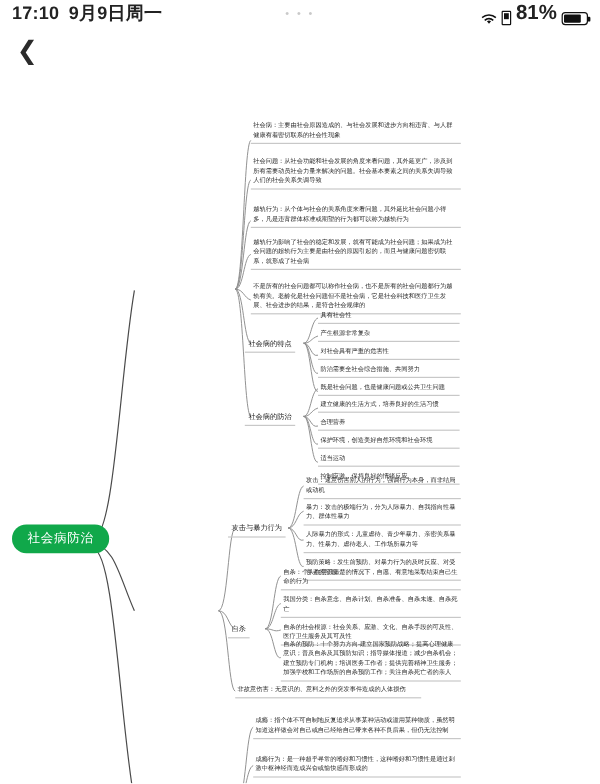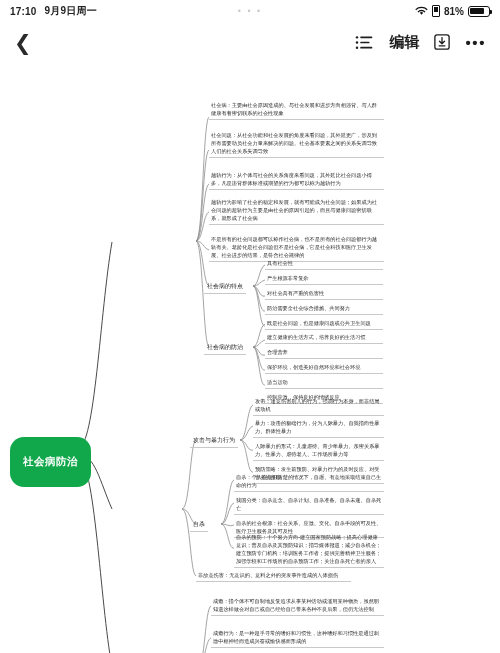--- a/index.html
+++ b/index.html
@@ -8,24 +8,24 @@
     background:#ffffff;
     font-family:"Liberation Sans","DejaVu Sans",sans-serif;
     color:#222;
     -webkit-font-smoothing:antialiased;
   }
   
   .statusbar{
     height:22px;display:flex;align-items:center;
     padding:0 10px;box-sizing:border-box;position:relative;
   }
-  .sb-left{display:flex;align-items:center;gap:8px;font-size:10px;font-weight:bold;letter-spacing:.2px;text-align:right;}
+  .sb-left{display:flex;align-items:center;gap:8px;font-size:15px;font-weight:bold;letter-spacing:.2px;text-align:right;}
   .sb-dots{position:absolute;left:50%;transform:translateX(-50%);
     font-size:9px;color:#c9c9c9;letter-spacing:2px;}
-  .sb-right{margin-left:auto;display:flex;align-items:center;gap:4px;font-size:10px;font-weight:bold;}
+  .sb-right{margin-left:auto;display:flex;align-items:flex-end;gap:4px;font-size:17px;font-weight:bold;}
   .wifi{display:inline-block;width:13px;height:10px;position:relative;}
   .wifi svg{display:block}
   .simicon{display:inline-block;width:6px;height:10px;border:1.2px solid #111;border-radius:1px;position:relative;}
   .simicon:after{content:"";position:absolute;left:1px;right:1px;top:1px;bottom:4px;background:#111;}
   .batt{display:inline-block;width:22px;height:11px;border:1.3px solid #111;border-radius:3px;position:relative;box-sizing:border-box;padding:1.3px;}
   .batt i{display:block;height:100%;width:81%;background:#111;border-radius:1px;}
   .batt:after{content:"";position:absolute;right:-3px;top:3.3px;width:2px;height:4px;background:#111;border-radius:0 1px 1px 0;}
 
   
   .toolbar{height:40px;display:flex;align-items:center;padding:0 14px;box-sizing:border-box;}
@@ -36,22 +36,22 @@
   .dots3{font-size:15px;letter-spacing:1.6px;color:#1f1f1f;font-weight:bold;cursor:pointer;}
 
   
   .canvas{position:relative;width:500px;height:591px;overflow:hidden;}
   .canvas svg.links{position:absolute;left:0;top:0;width:500px;height:591px;pointer-events:none;}
 
   .node{position:absolute;box-sizing:border-box;}
 
   .root{
     background:#10a84a;color:#fff;border-radius:14px;
-    font-size:10.5px;font-weight:bold;letter-spacing:.5px;
-    padding:18px 13px;white-space:nowrap;
+    font-size:10.5px;font-weight:normal;letter-spacing:.5px;
+    padding:5px 13px;white-space:nowrap;
     left:10px;top:375px;
   }
   .section{
     border:1px solid #3a3a3a;border-radius:3px;background:#fff;
     font-size:8px;font-weight:bold;letter-spacing:.3px;white-space:nowrap;
     padding:4px 9px;
   }
   .subtopic{
     font-size:6px;color:#222;white-space:nowrap;padding:2px 3px;
     border-bottom:1px solid #c8c8c8;
@@ -82,41 +82,20 @@
     <span class="simicon"></span>
     <span>81%</span>
     <span class="batt">
         <i></i>
       </span>
   </div>
 </div>
 
 <div class="toolbar">
   <div class="backbtn">❮</div>
-  <div class="tb-right">
-    <span class="tb-icon">
-      <svg viewBox="0 0 20 16" width="19" height="15">
-        <circle cx="2" cy="2.5" r="1.3" fill="#1f1f1f"></circle>
-          <rect x="5.4" y="1.6" width="13" height="1.8" rx=".9" fill="#1f1f1f"></rect>
-        <circle cx="2" cy="8" r="1.3" fill="#1f1f1f"></circle>
-          <rect x="5.4" y="7.1" width="10" height="1.8" rx=".9" fill="#1f1f1f"></rect>
-        <circle cx="2" cy="13.5" r="1.3" fill="#1f1f1f"></circle>
-          <rect x="5.4" y="12.6" width="13" height="1.8" rx=".9" fill="#1f1f1f"></rect>
-      </svg>
-    </span>
-    <span class="edit-label">编辑</span>
-    <span class="tb-icon">
-      <svg viewBox="0 0 18 18" width="16" height="16">
-        <rect x="1" y="1" width="16" height="16" rx="2.5" fill="none" stroke="#1f1f1f" stroke-width="1.5"></rect>
-        <path d="M9 4v6.5M6.2 8.2 9 11l2.8-2.8" fill="none" stroke="#1f1f1f" stroke-width="1.5" stroke-linecap="round" stroke-linejoin="round"></path>
-        <rect x="5" y="12.6" width="8" height="1.4" rx=".7" fill="#1f1f1f"></rect>
-      </svg>
-    </span>
-    <span class="dots3">•••</span>
-  </div>
 </div>
 
 <div class="canvas">
 
   <svg class="links" viewBox="0 0 500 591">
     <g fill="none" stroke="#4a4a4a" stroke-width="1">
 
       <path d="M78 386 C 95 386, 100 250, 112 180"></path>
       <path d="M78 392 C 95 392, 100 420, 112 447"></path>
       <path d="M78 396 C 95 396, 100 540, 112 605"></path>

